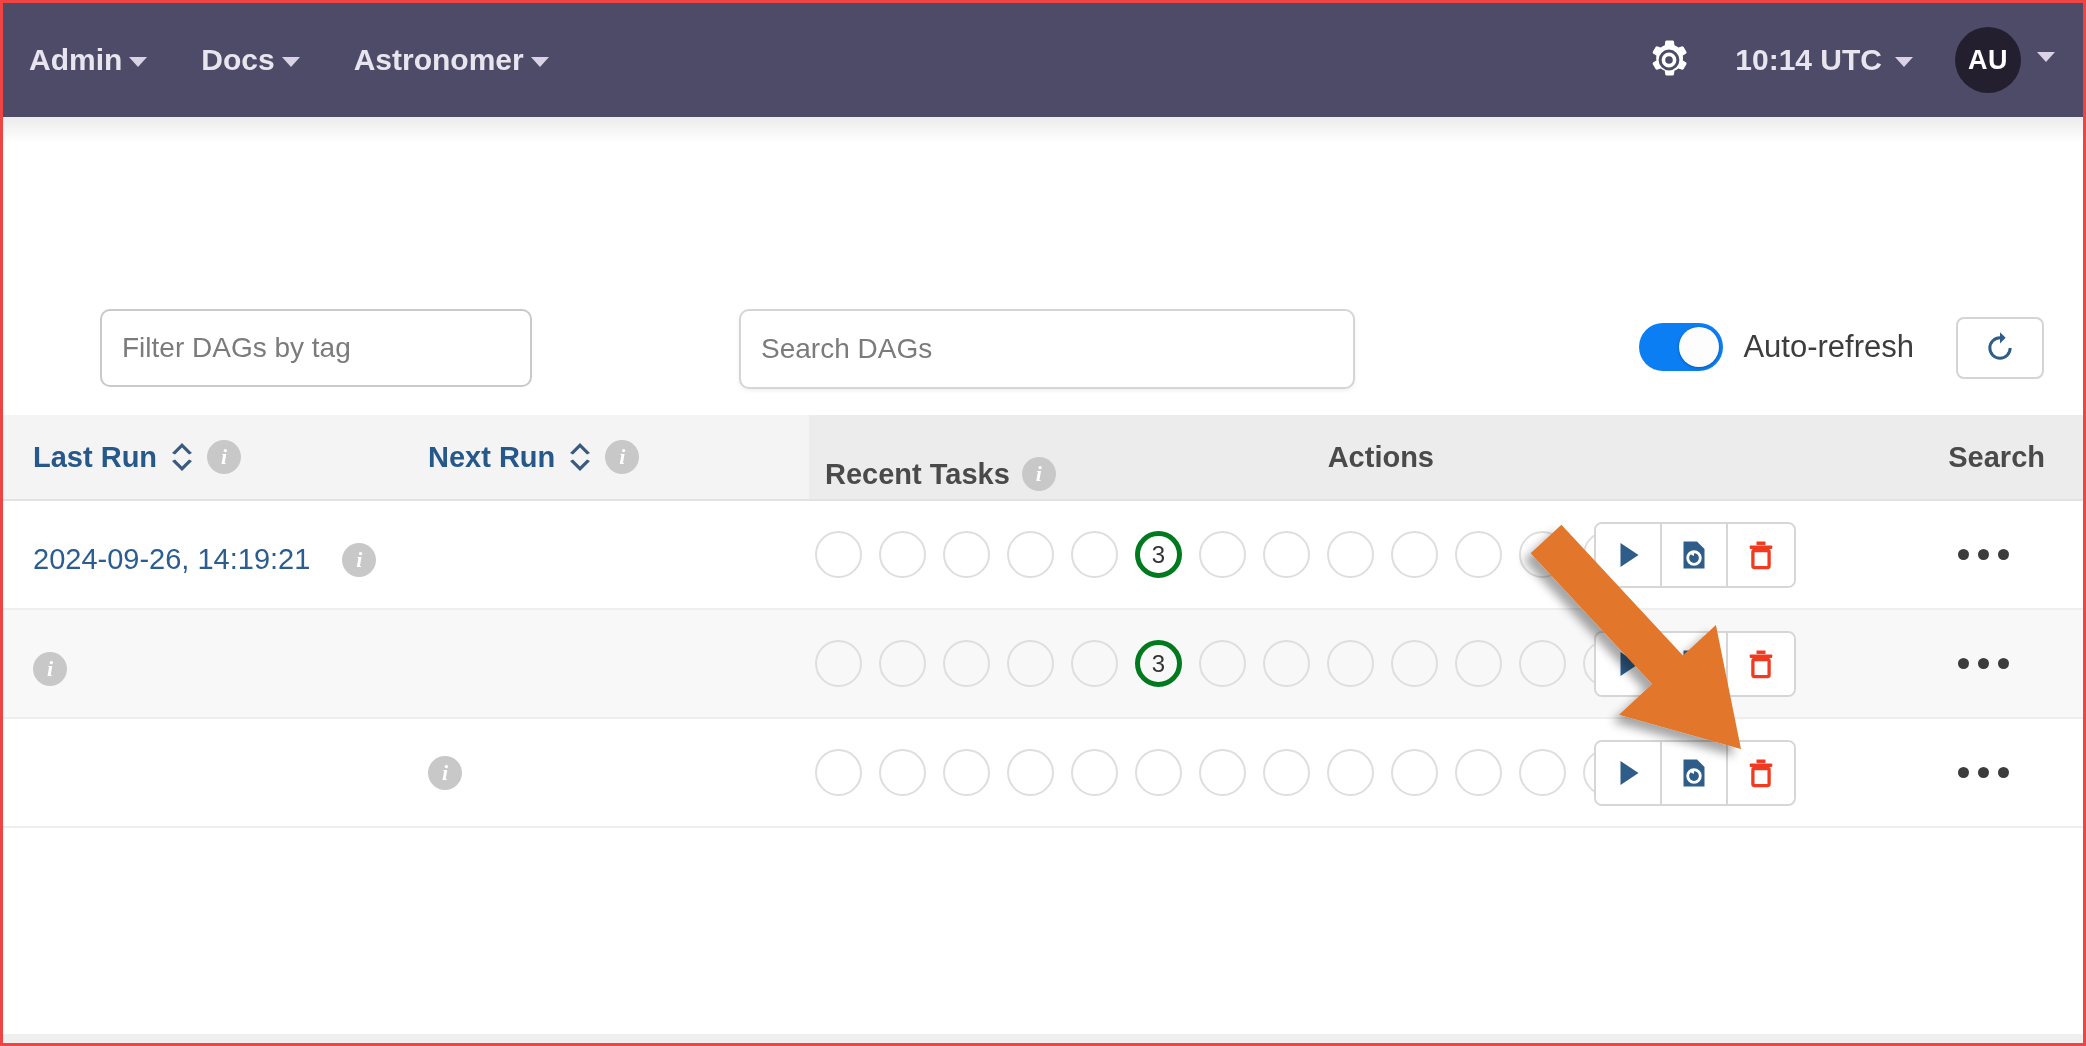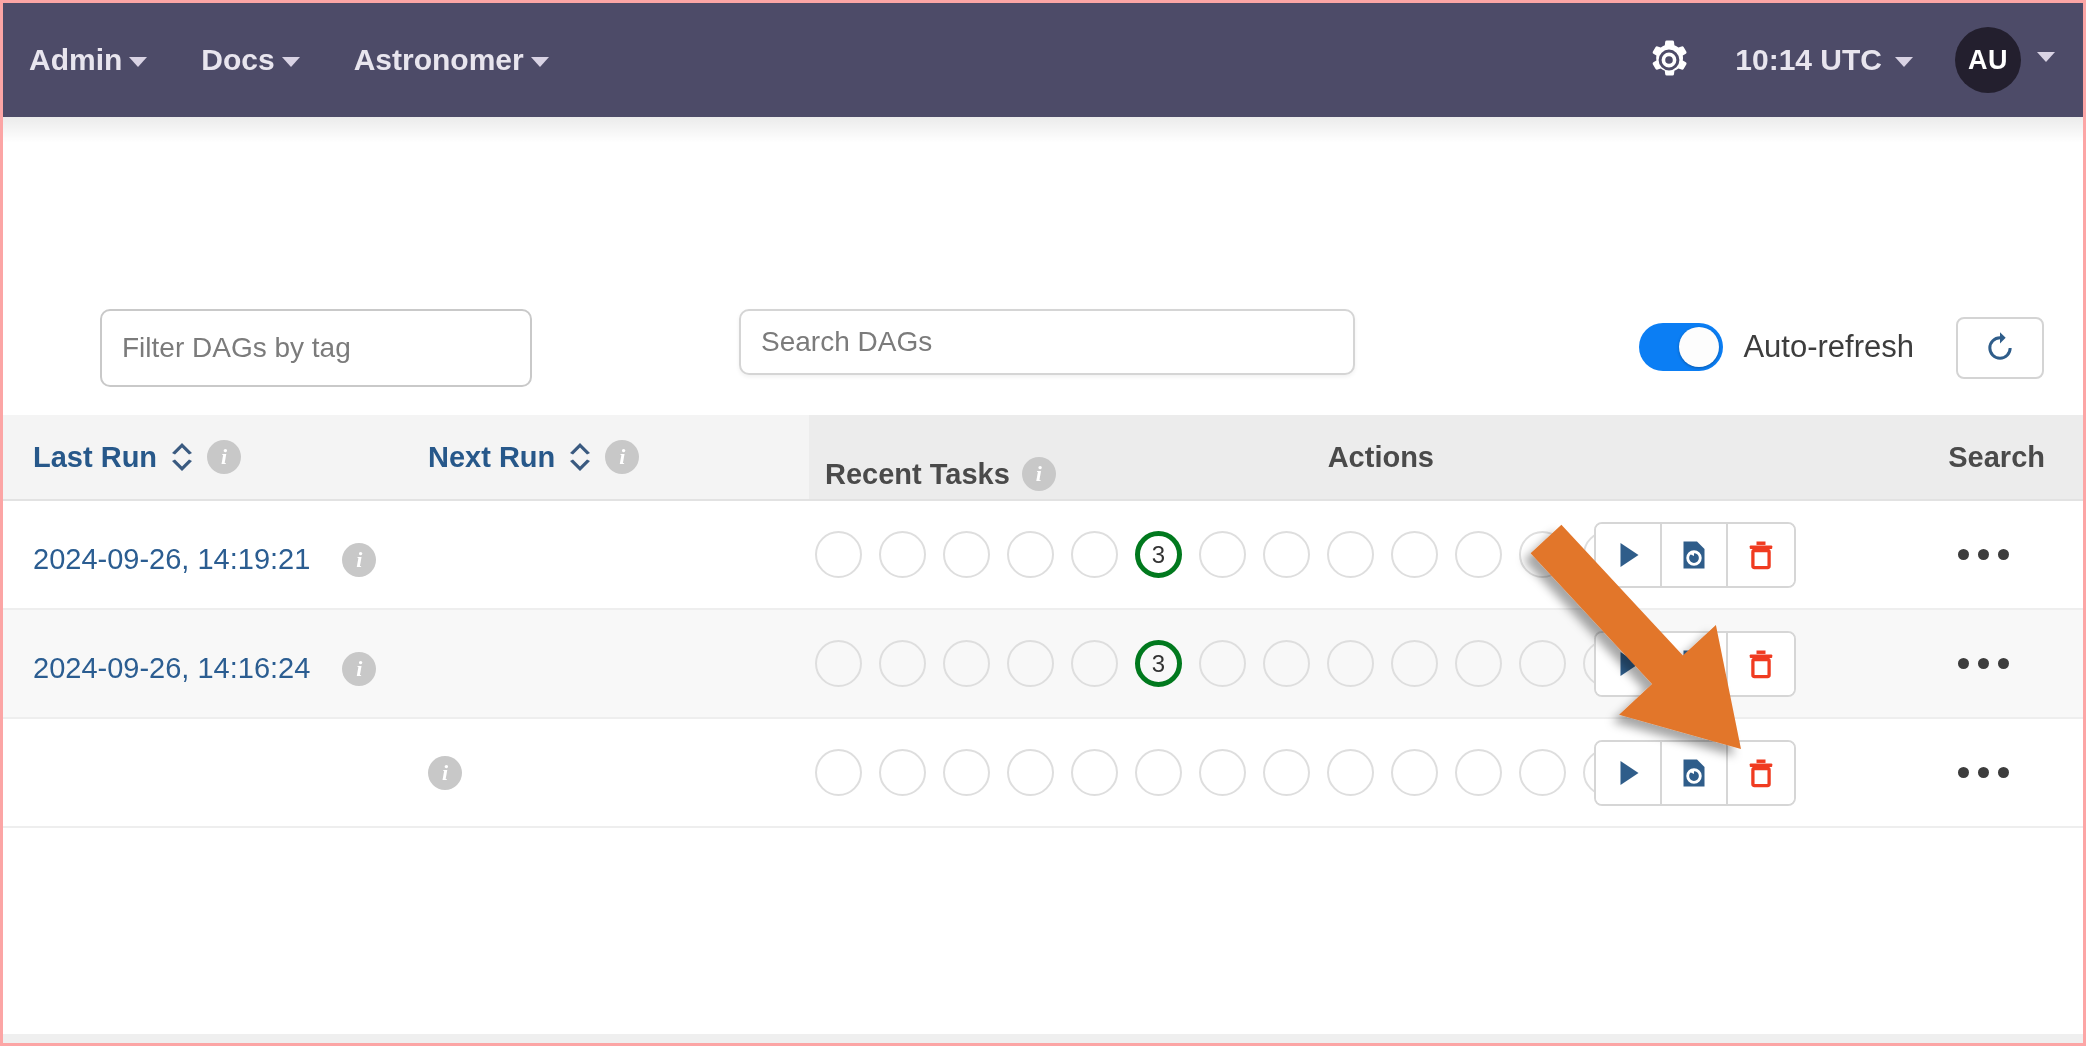--- a/index.html
+++ b/index.html
@@ -9,21 +9,21 @@
   }
   body {
     font-family: "Liberation Sans", sans-serif;
   }
   .screen {
     position: relative;
     width: 2086px;
     height: 1046px;
     background: #ffffff;
     box-sizing: border-box;
-    border: 3px solid #fca5a5;
+    border: 3px solid #ef4444;
     overflow: hidden;
   }
 
   
   .navbar {
     position: absolute;
     left: 0; top: 0;
     width: 2086px;
     height: 114px;
     background: #4d4b68;
@@ -117,21 +117,21 @@
     background: #ffffff;
     display: flex;
     align-items: center;
     padding: 0 20px;
     font-size: 28px;
     color: #7b7b7b;
     cursor: text;
   }
   #tag-filter { left: 97px; top: 0; width: 432px; height: 78px; }
   #search-dags {
-    left: 736px; top: 0; width: 616px; height: 66px;
+    left: 736px; top: 0; width: 616px; height: 80px;
     border-color: #d5d5d5;
     box-shadow: 0 2px 4px rgba(0,0,0,0.06);
   }
   .autorefresh-wrap {
     position: absolute;
     right: 175px; top: 14px;
     display: flex;
     align-items: center;
     gap: 20px;
   }
@@ -491,21 +491,20 @@
               </div>
             </div>
             <div class="links-cell">
               <span class="dot3"></span>
               <span class="dot3"></span>
               <span class="dot3"></span>
             </div>
           </div>
           <div class="row alt">
             <div class="cell-last-run">
-              <span>2024-09-26, 14:16:24</span>
               <span class="info-badge">i</span>
             </div>
             <div class="tasks">
               <div class="task-dot"></div>
               <div class="task-dot"></div>
               <div class="task-dot"></div>
               <div class="task-dot"></div>
               <div class="task-dot"></div>
               <div class="task-dot success">3</div>
               <div class="task-dot"></div>

